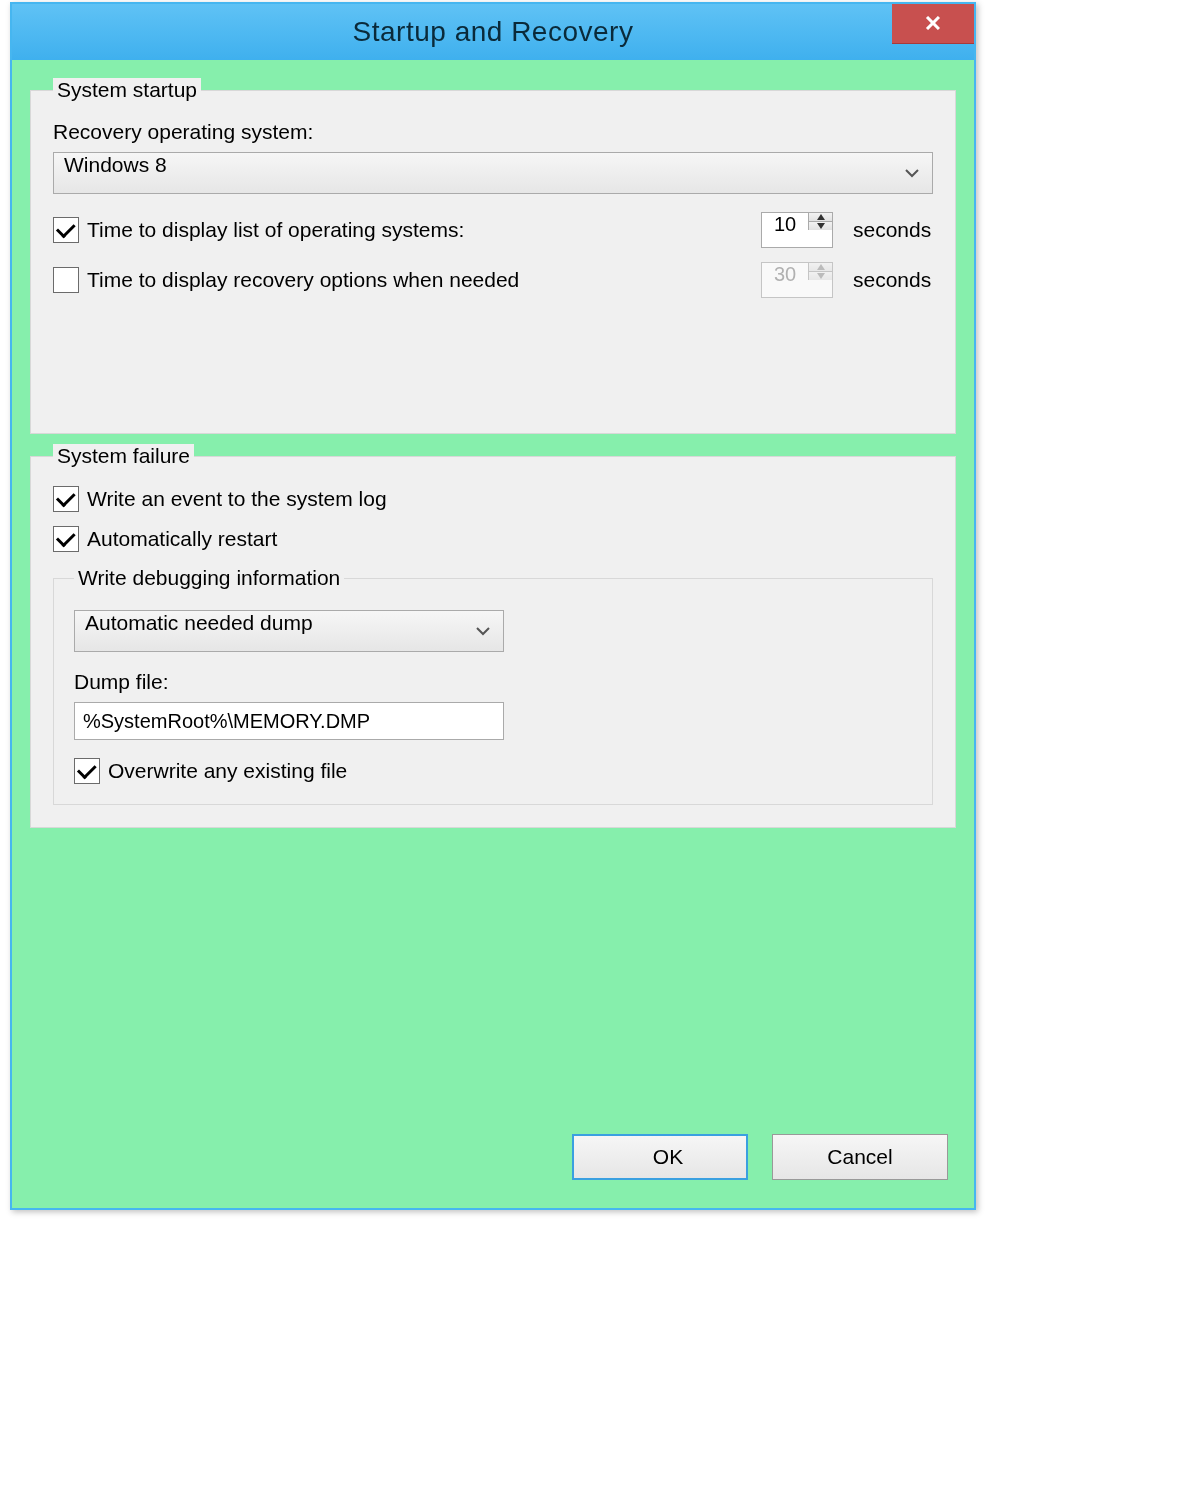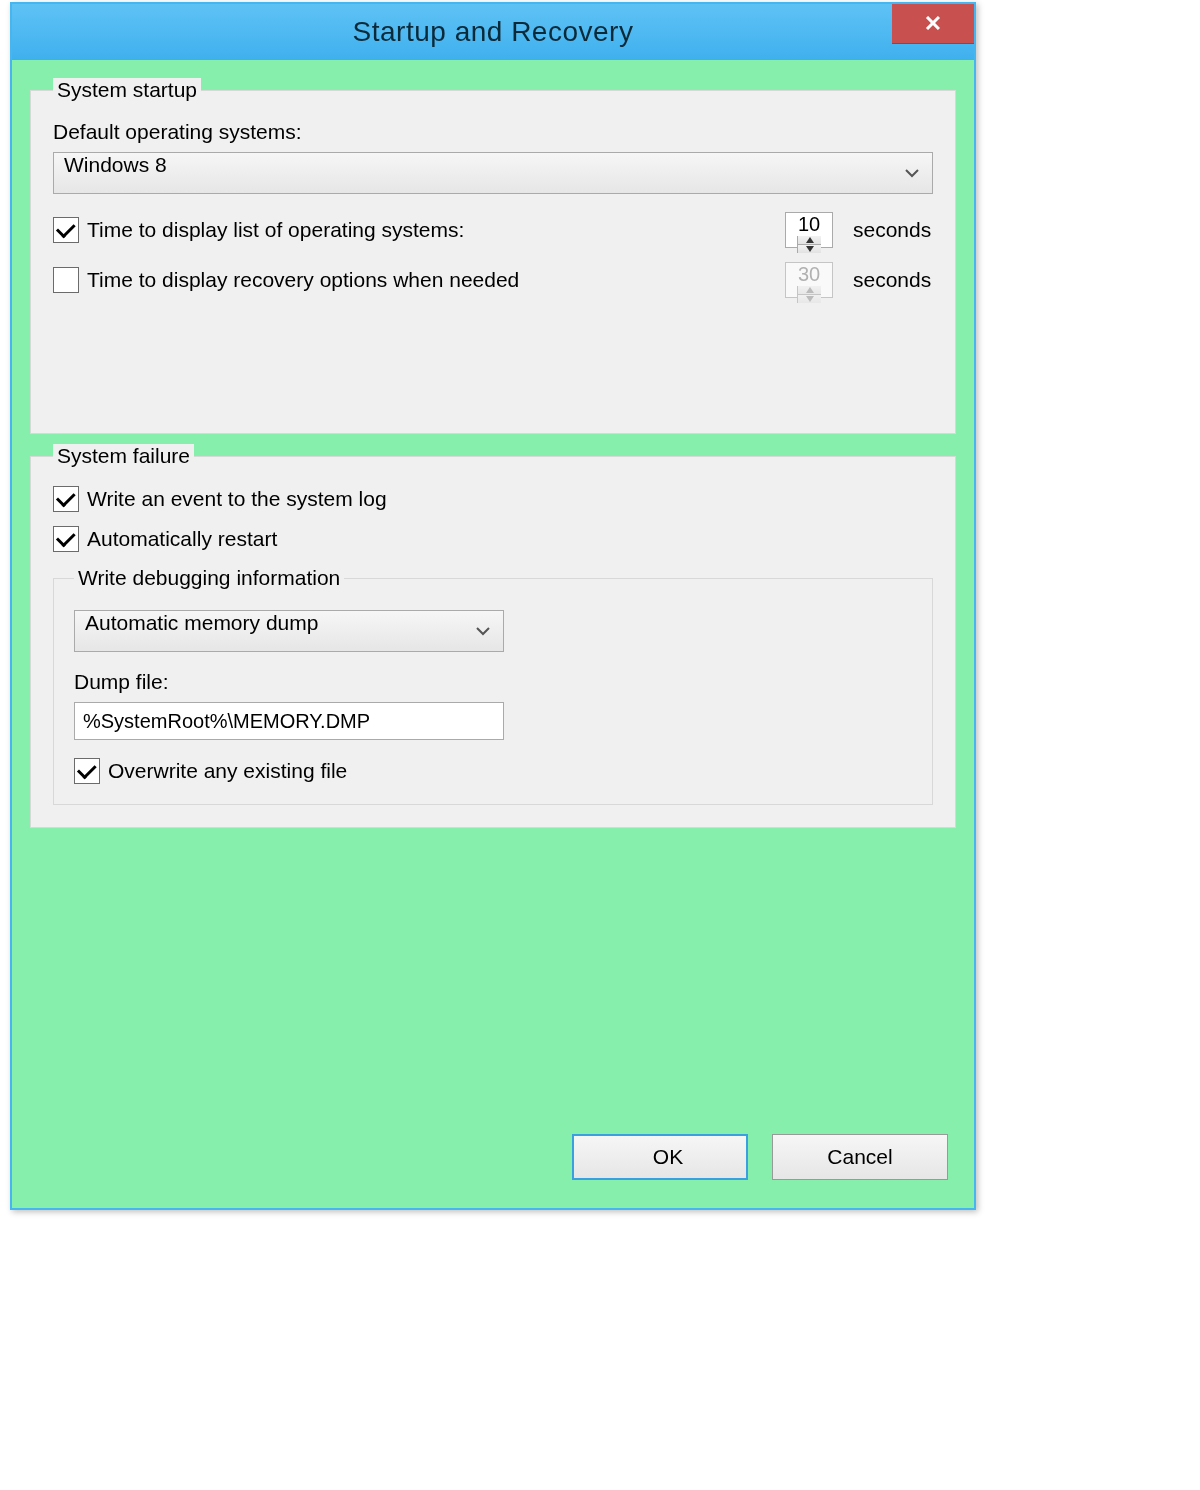--- a/index.html
+++ b/index.html
@@ -127,25 +127,24 @@
     border-bottom: 3px solid #000;
     transform: rotate(-45deg) translate(1px,-2px);
   }
   .cb-label {
     font-size: 21px;
     color: #000;
   }
   .spacer-flex { flex: 1; }
   .spinner {
     display: inline-flex;
-    align-items: center;
+    align-items: flex-start;
     height: 36px;
     border: 1px solid #aaa;
     background: #fff;
-    flex-direction: column;
   }
   .spinner.disabled { opacity: 0.6; }
   .spinner input {
     width: 46px;
     border: none;
     font-size: 20px;
     text-align: center;
     padding: 0 4px;
     background: transparent;
     color: #000;
@@ -252,21 +251,21 @@
     <div class="close-btn">
       <span>✕</span>
     </div>
   </div>
 
   <div class="client">
 
     <fieldset class="group startup-group">
       <legend>System startup</legend>
 
-      <span class="label">Default operating systems:</span>
+      <span class="label">Recovery operating system:</span>
       <div class="select">
         <span>Windows 8</span>
         <span class="chevron">
           <svg viewBox="0 0 16 16">
                 <path d="M2 5 L8 11 L14 5" fill="none" stroke="#555" stroke-width="2"></path>
               </svg>
         </span>
       </div>
 
       <div class="startup-rows">
@@ -328,21 +327,21 @@
           <span class="checkbox checked"></span>
           <span class="cb-label">Automatically restart</span>
         </div>
       </div>
 
       <fieldset class="subgroup">
         <legend>Write debugging information</legend>
 
         <div class="sub-row">
           <div class="select half-select">
-            <span>Automatic memory dump</span>
+            <span>Automatic needed dump</span>
             <span class="chevron">
               <svg viewBox="0 0 16 16">
                     <path d="M2 5 L8 11 L14 5" fill="none" stroke="#555" stroke-width="2"></path>
                   </svg>
             </span>
           </div>
         </div>
 
         <div class="sub-row">
           <span class="label">Dump file:</span>

